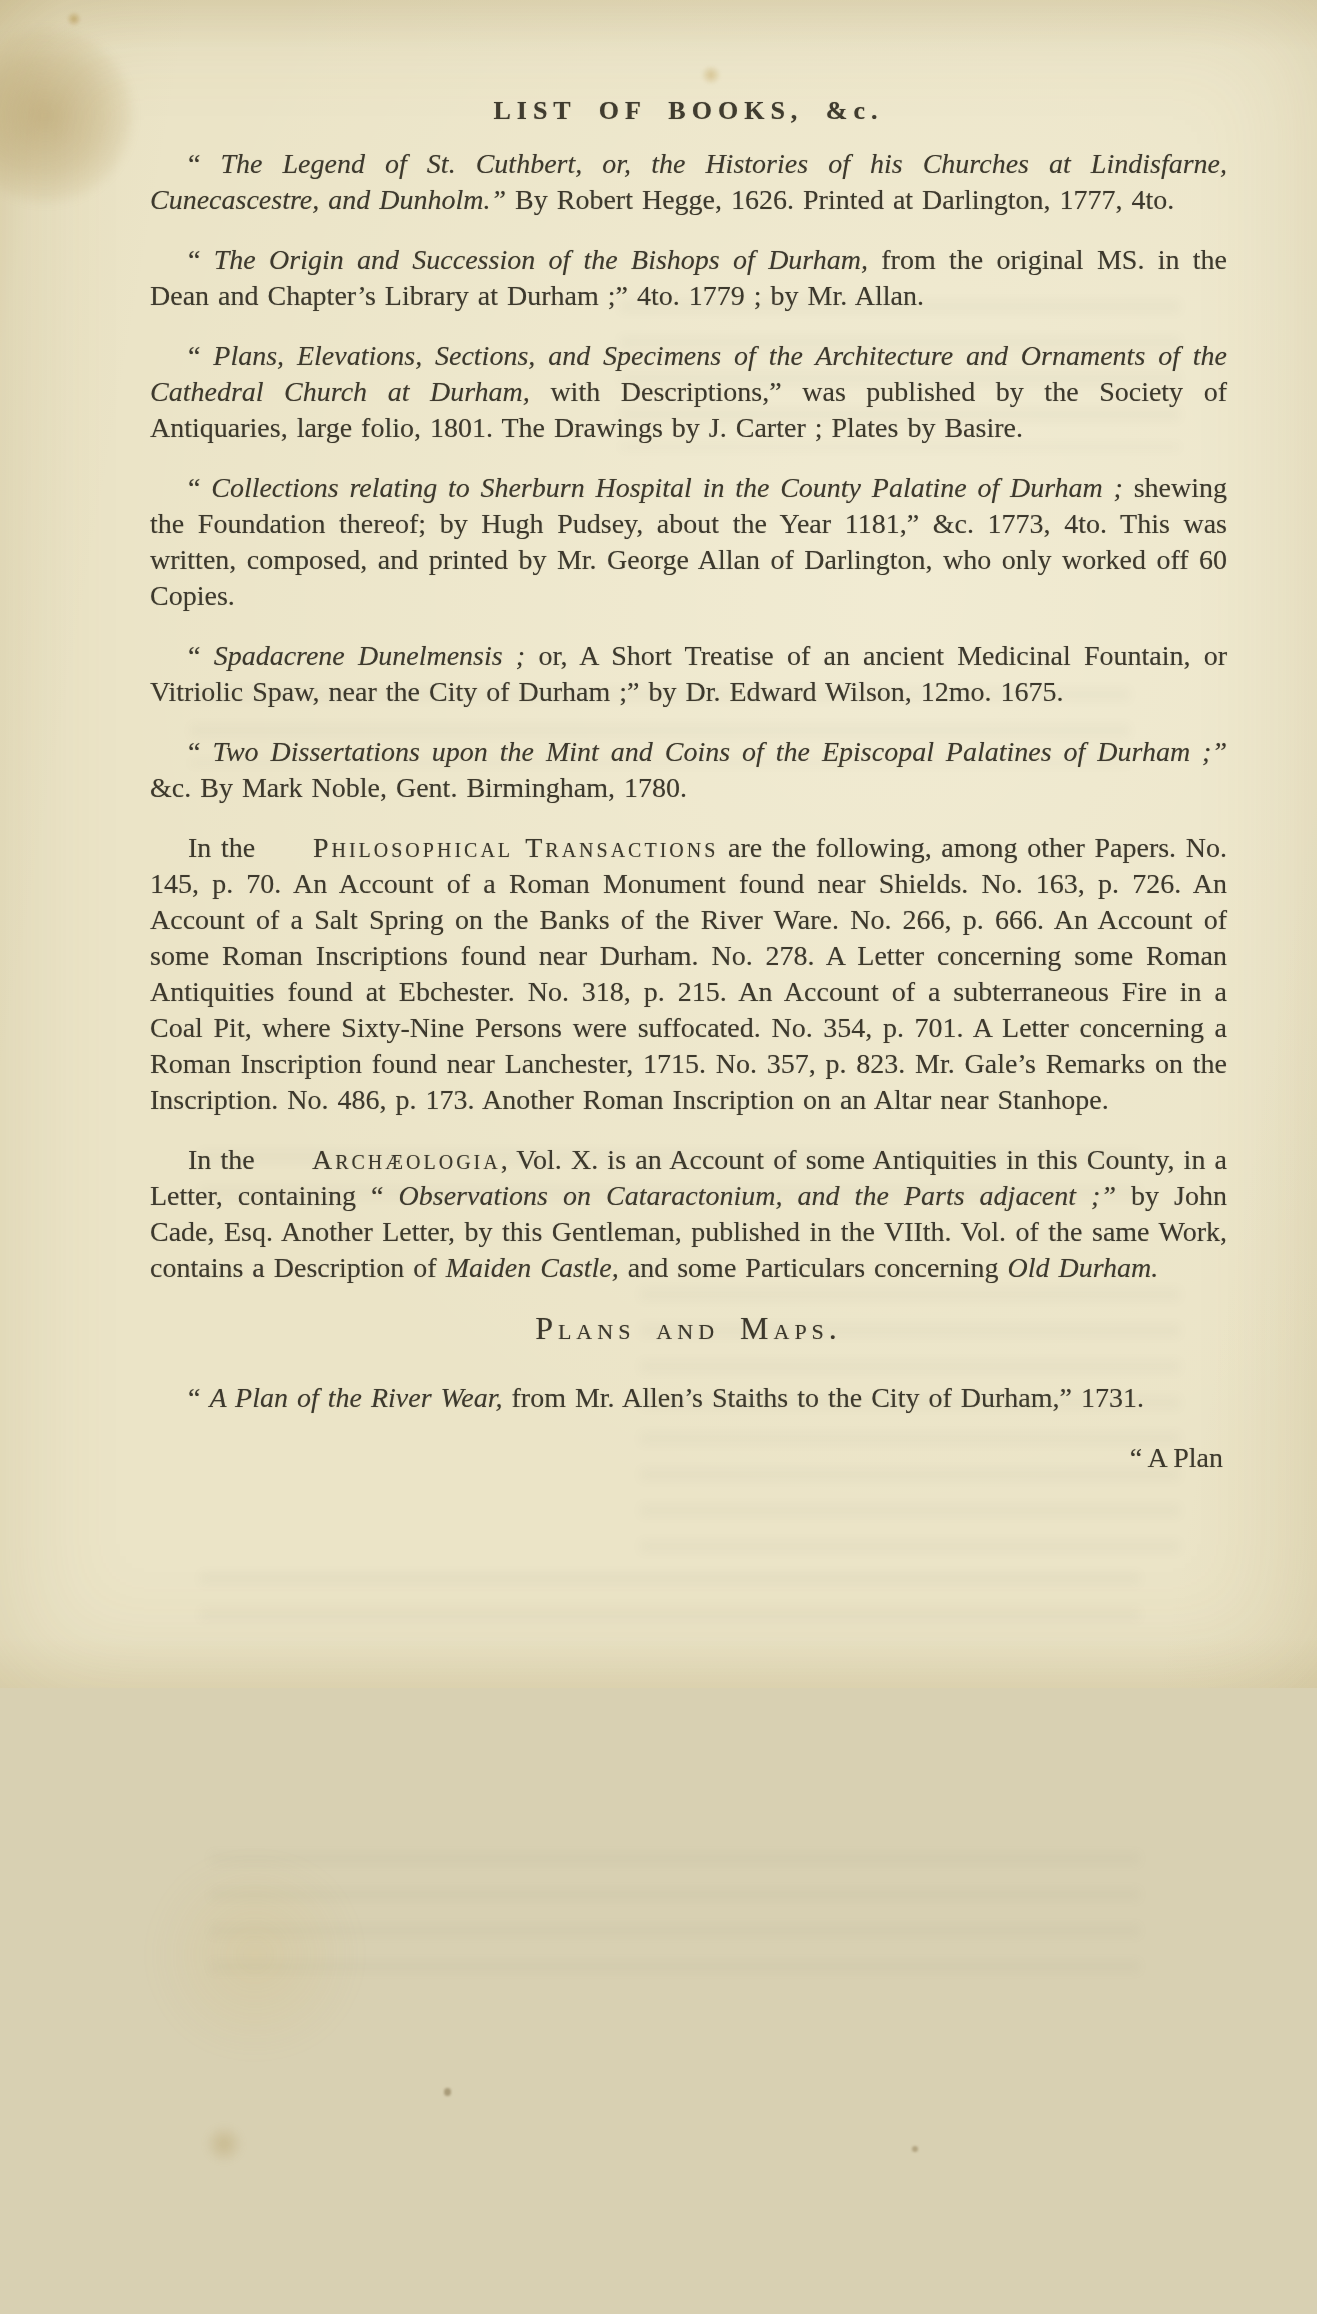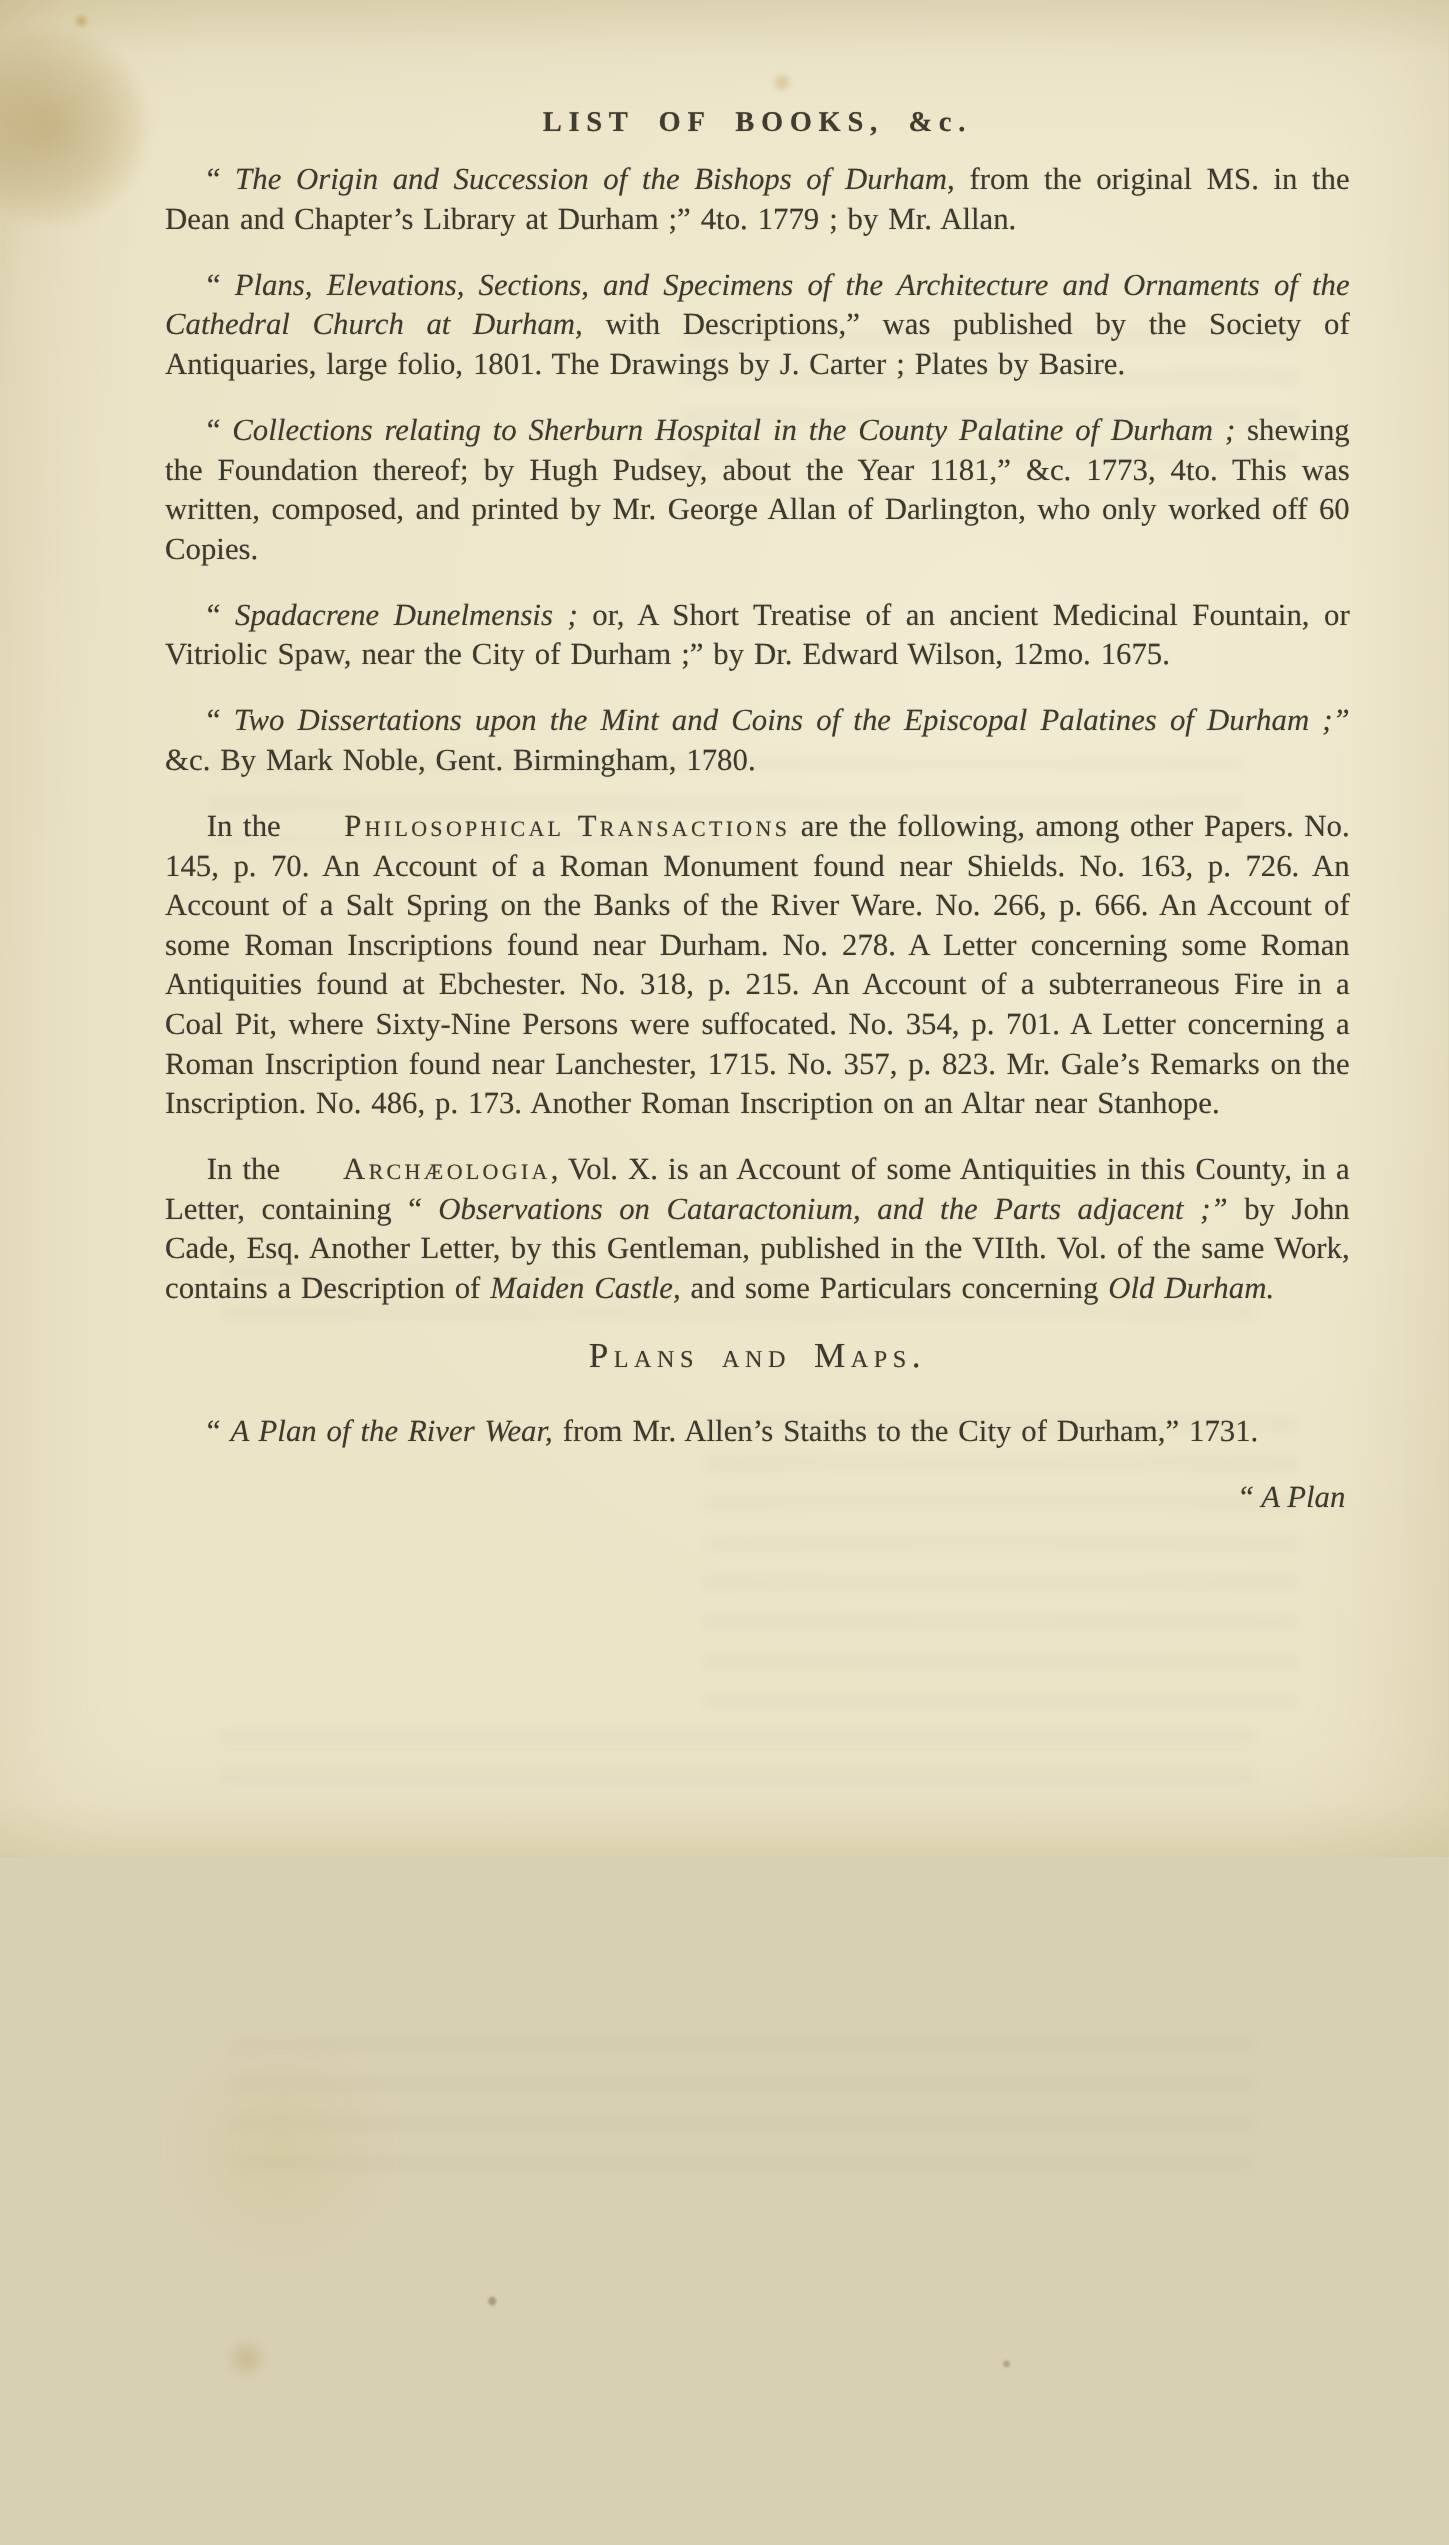--- a/index.html
+++ b/index.html
@@ -106,21 +106,20 @@
     word-spacing: 8px;
     margin: 16px 0 34px 0;
     text-indent: 0;
     text-shadow: 0 0 1px rgba(61,57,45,0.40);
   }
   .catchword {
     margin: 4px 4px 0 0;
     font-size: 28px;
     line-height: 36px;
     text-align: right;
-    font-style: italic;
     text-shadow: 0 0 1px rgba(61,57,45,0.38);
   }
 </style>
 </head>
 <body>
 
 <div class="page">
 
   <div class="stain stain-big"></div>
   <div class="stain stain-dot-1"></div>
@@ -133,20 +132,21 @@
   <div class="ghost ghost-1"></div>
   <div class="ghost ghost-2"></div>
   <div class="ghost ghost-3"></div>
   <div class="ghost ghost-4"></div>
   <div class="ghost ghost-5"></div>
   <div class="ghost ghost-6"></div>
 
   <header class="page-header">LIST OF BOOKS, &amp;c.</header>
 
   <main class="text-block">
+      <p class="entry"><span class="seg-r">“ </span><span class="seg-i">The Legend of St. Cuthbert, or, the Histories of his Churches at Lindisfarne, Cunecascestre, and Dunholm.”</span><span class="seg-r"> By Robert Hegge, 1626. Printed at Darlington, 1777, 4to.</span></p>
       <p class="entry"><span class="seg-r">“ </span><span class="seg-i">The Origin and Succession of the Bishops of Durham,</span><span class="seg-r"> from the original MS. in the Dean and Chapter’s Library at Durham ;” 4to. 1779 ; by Mr. Allan.</span></p>
       <p class="entry"><span class="seg-r">“ </span><span class="seg-i">Plans, Elevations, Sections, and Specimens of the Architecture and Ornaments of the Cathedral Church at Durham,</span><span class="seg-r"> with Descriptions,” was published by the Society of Antiquaries, large folio, 1801. The Drawings by J. Carter ; Plates by Basire.</span></p>
       <p class="entry"><span class="seg-r">“ </span><span class="seg-i">Collections relating to Sherburn Hospital in the County Palatine of Durham ;</span><span class="seg-r"> shewing the Foundation thereof; by Hugh Pudsey, about the Year 1181,” &amp;c. 1773, 4to. This was written, composed, and printed by Mr. George Allan of Darlington, who only worked off 60 Copies.</span></p>
       <p class="entry"><span class="seg-r">“ </span><span class="seg-i">Spadacrene Dunelmensis ;</span><span class="seg-r"> or, A Short Treatise of an ancient Medicinal Fountain, or Vitriolic Spaw, near the City of Durham ;” by Dr. Edward Wilson, 12mo. 1675.</span></p>
       <p class="entry"><span class="seg-r">“ </span><span class="seg-i">Two Dissertations upon the Mint and Coins of the Episcopal Palatines of Durham ;”</span><span class="seg-r"> &amp;c. By Mark Noble, Gent. Birmingham, 1780.</span></p>
       <p class="entry"><span class="seg-r">In the </span><span class="seg-sc">Philosophical Transactions</span><span class="seg-r"> are the following, among other Papers. No. 145, p. 70. An Account of a Roman Monument found near Shields. No. 163, p. 726. An Account of a Salt Spring on the Banks of the River Ware. No. 266, p. 666. An Account of some Roman Inscriptions found near Durham. No. 278. A Letter concerning some Roman Antiquities found at Ebchester. No. 318, p. 215. An Account of a subterraneous Fire in a Coal Pit, where Sixty-Nine Persons were suffocated. No. 354, p. 701. A Letter concerning a Roman Inscription found near Lanchester, 1715. No. 357, p. 823. Mr. Gale’s Remarks on the Inscription. No. 486, p. 173. Another Roman Inscription on an Altar near Stanhope.</span></p>
       <p class="entry"><span class="seg-r">In the </span><span class="seg-sc">Archæologia</span><span class="seg-r">, Vol. X. is an Account of some Antiquities in this County, in a Letter, containing “ </span><span class="seg-i">Observations on Cataractonium, and the Parts adjacent ;”</span><span class="seg-r"> by John Cade, Esq. Another Letter, by this Gentleman, published in the VIIth. Vol. of the same Work, contains a Description of </span><span class="seg-i">Maiden Castle,</span><span class="seg-r"> and some Particulars concerning </span><span class="seg-i">Old Durham.</span></p>
       <div class="entry section-heading">Plans and Maps.</div>
       <p class="entry"><span class="seg-r">“ </span><span class="seg-i">A Plan of the River Wear,</span><span class="seg-r"> from Mr. Allen’s Staiths to the City of Durham,” 1731.</span></p>
       <div class="catchword">“ A Plan</div>

